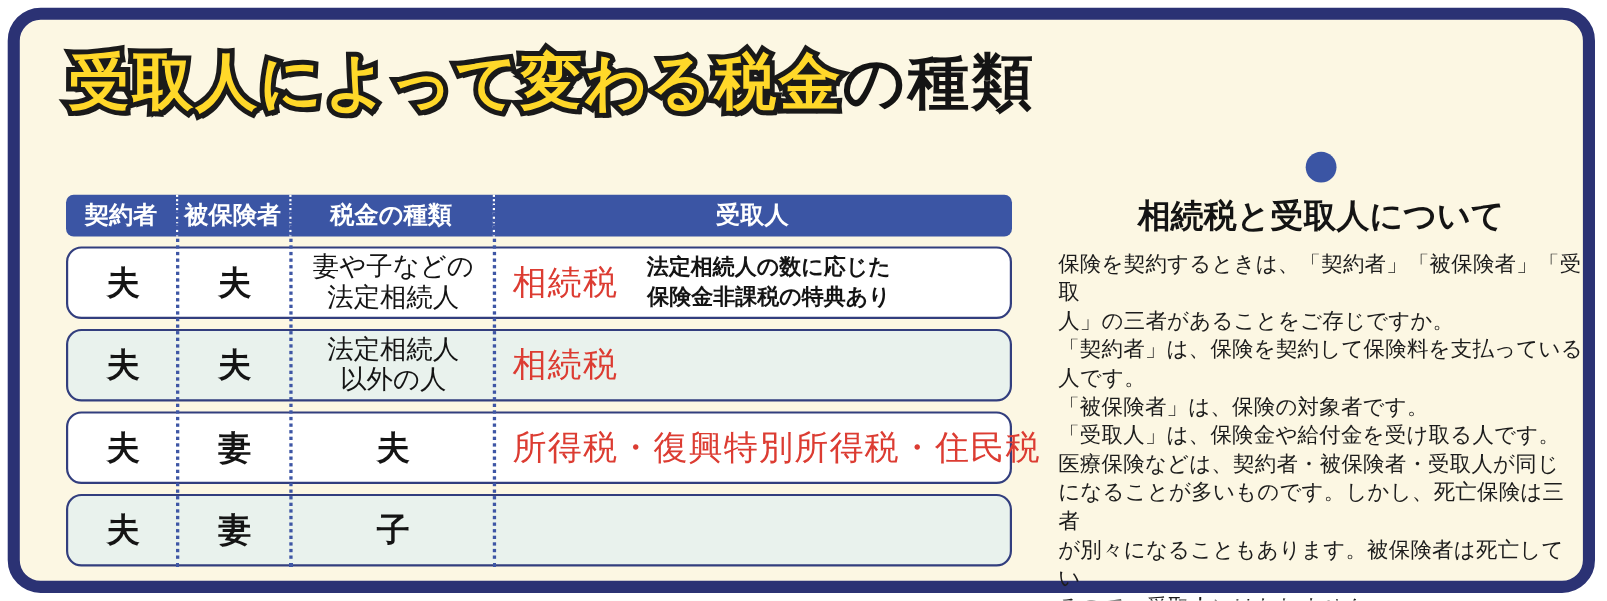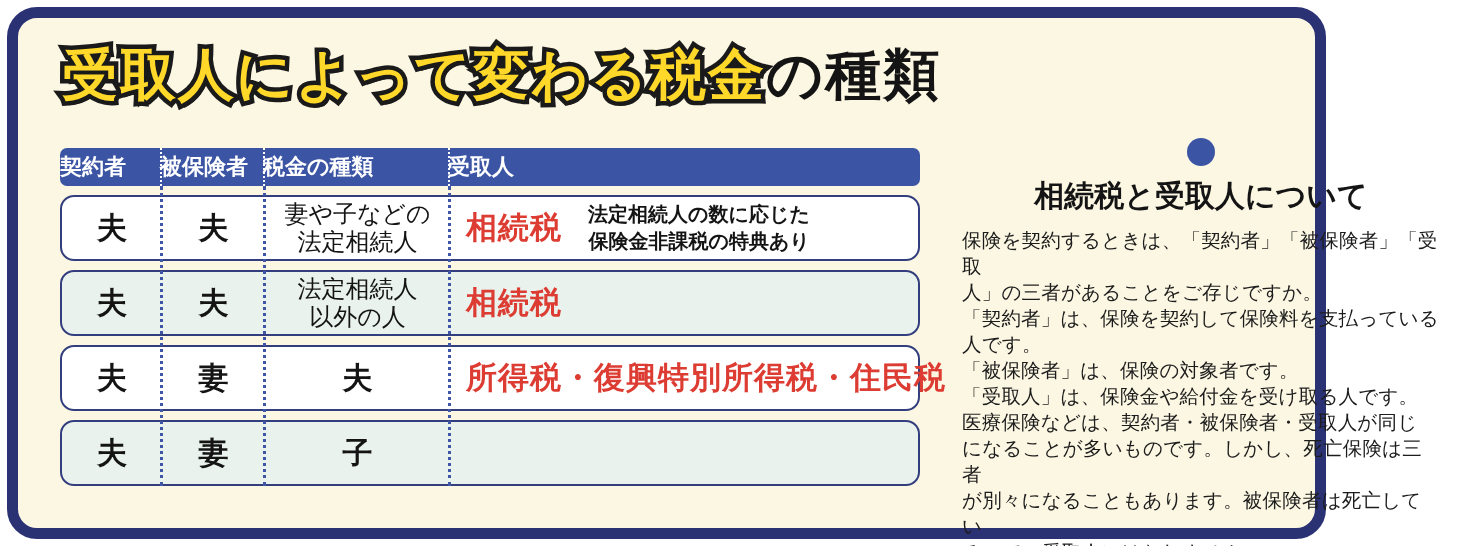--- a/index.html
+++ b/index.html
@@ -6,21 +6,21 @@
   html, body { background: #ffffff; }
   body {
     width: 1461px; height: 546px;
     font-family: "Liberation Sans", "DejaVu Sans", sans-serif;
     position: relative; overflow: hidden;
   }
 
   
   .panel {
     position: absolute; left: 7px; top: 7px;
-    width: 1319px; height: 532px;
+    width: 1443px; height: 532px;
     background: #fcf7e3;
     border: 11px solid #2b3274;
     border-radius: 30px;
   }
 
   
   .title {
     position: absolute; left: 44px; top: 22px;
     font-size: 56px; font-weight: bold; letter-spacing: 2px;
     white-space: nowrap; line-height: 1.25;
@@ -41,21 +41,21 @@
   .tax-table {
     position: absolute; left: 42px; top: 130px; width: 860px;
     display: flex; flex-direction: column; gap: 9px;
   }
   .thead {
     position: relative;
     display: grid; grid-template-columns: 100px 103px 185px 1fr;
     height: 38px; align-items: center;
     background: #3b55a4; border-radius: 7px;
     color: #ffffff; font-size: 22px; font-weight: bold;
-    text-align: left; z-index: 2;
+    text-align: center; z-index: 2; margin-top: 29px;
   }
   .thead .hsep {
     position: absolute; top: 0; bottom: 0; width: 0;
     border-left: 2px dotted #ffffff;
   }
   .trow {
     position: relative;
     display: grid; grid-template-columns: 100px 103px 185px 1fr;
     height: 66px; align-items: center;
     background: #ffffff;
@@ -66,21 +66,21 @@
   .cell { text-align: center; }
   .cell.name { font-size: 30px; font-weight: bold; color: #141414; }
   .cell.beneficiary {
     font-size: 24px; font-weight: normal; color: #141414;
     line-height: 1.18; white-space: pre-line;
   }
   .cell.taxcell {
     display: flex; align-items: center; text-align: left;
     padding-left: 16px; gap: 26px;
   }
-  .tax { font-size: 31px; font-weight: bold; color: #dc3c32; letter-spacing: 1px; white-space: nowrap; }
+  .tax { font-size: 31px; font-weight: normal; color: #dc3c32; letter-spacing: 1px; white-space: nowrap; }
   .note { font-size: 20px; font-weight: bold; color: #141414; line-height: 1.35; white-space: pre-line; text-align: right; }
   .vsep {
     position: absolute; top: 38px; bottom: 0; width: 0;
     border-left: 3px dotted #3e56a5; z-index: 5;
   }
 
   
   .article { position: absolute; left: 944px; top: 120px; width: 478px; }
   .article-heading {
     display: flex; align-items: center; gap: 10px;

